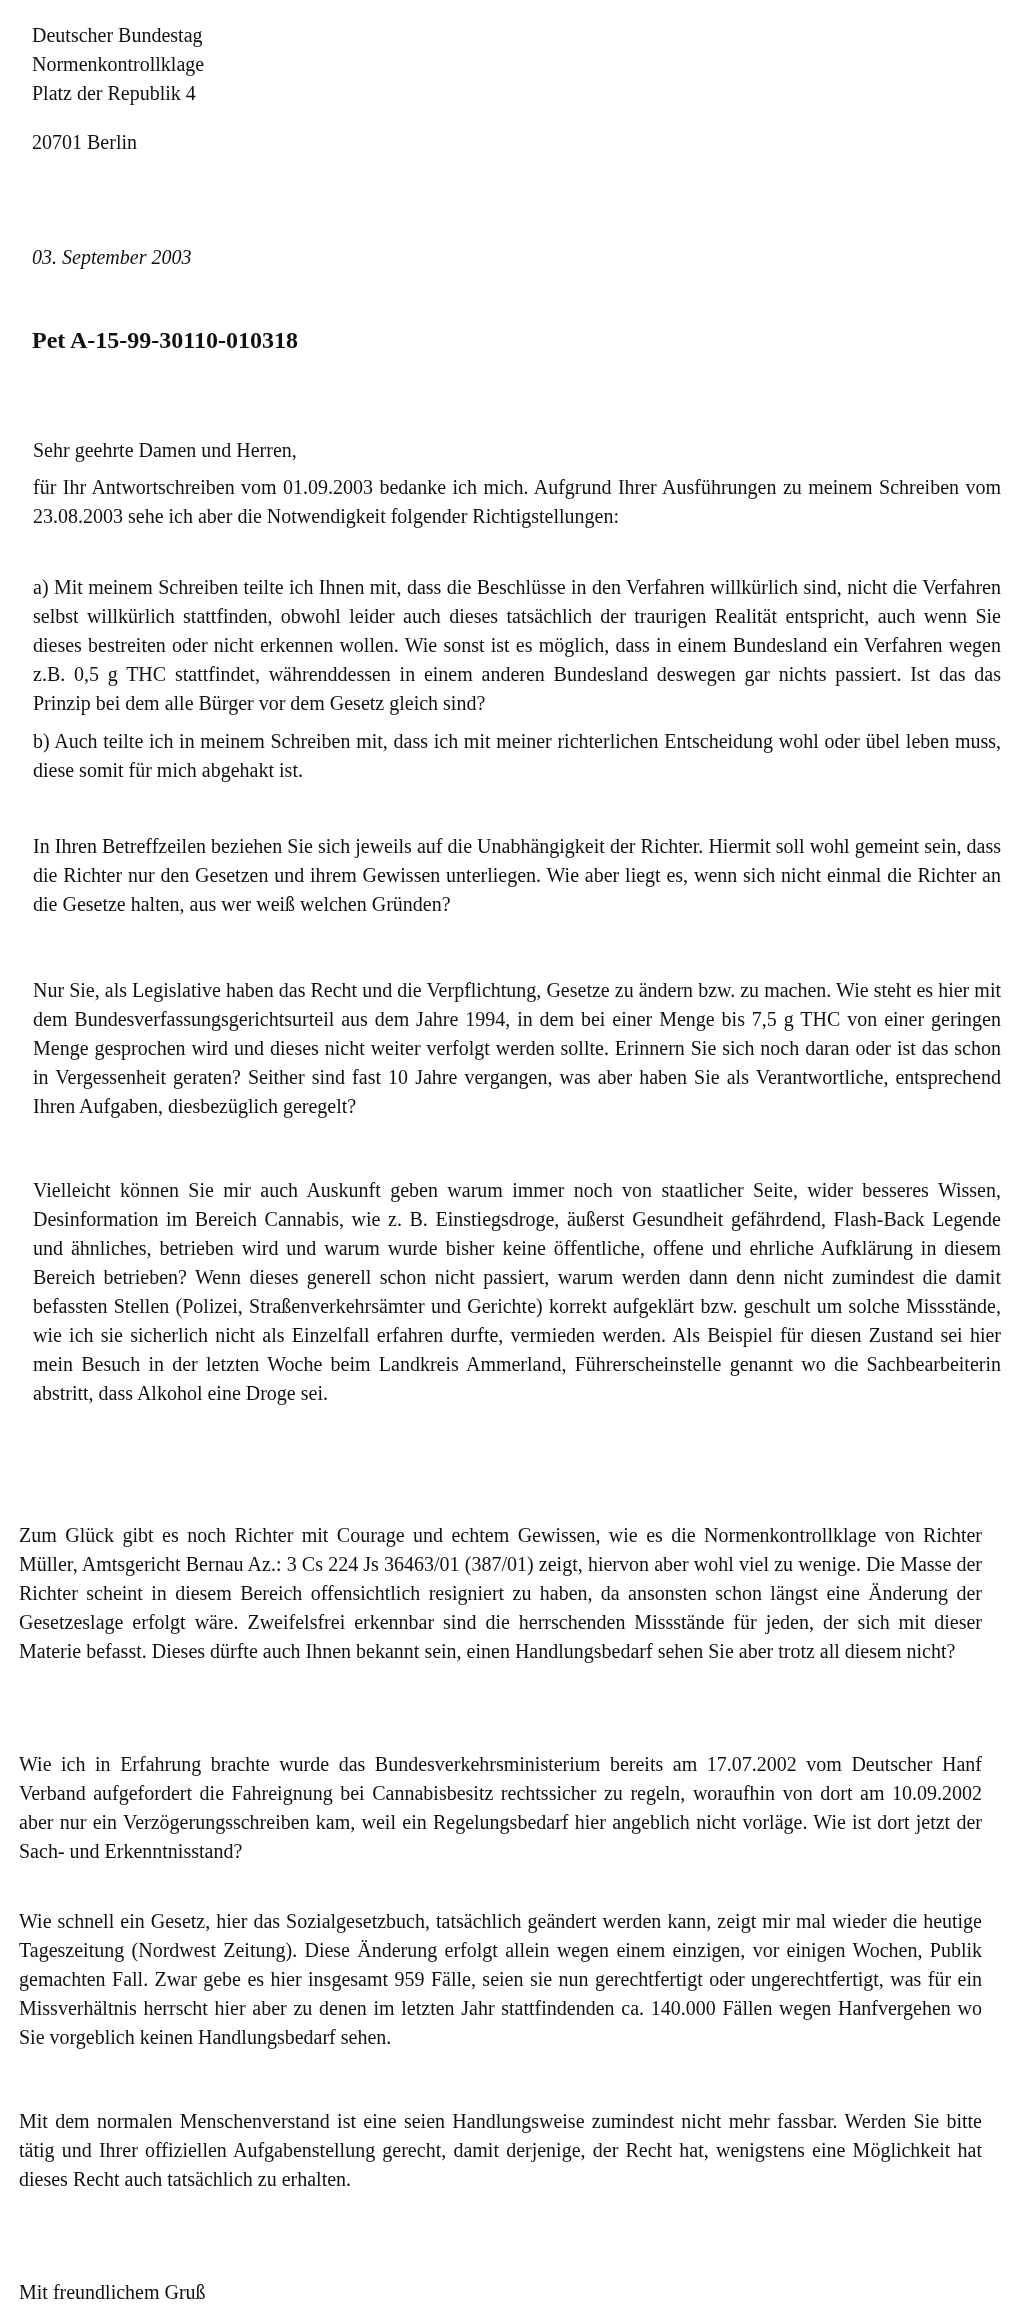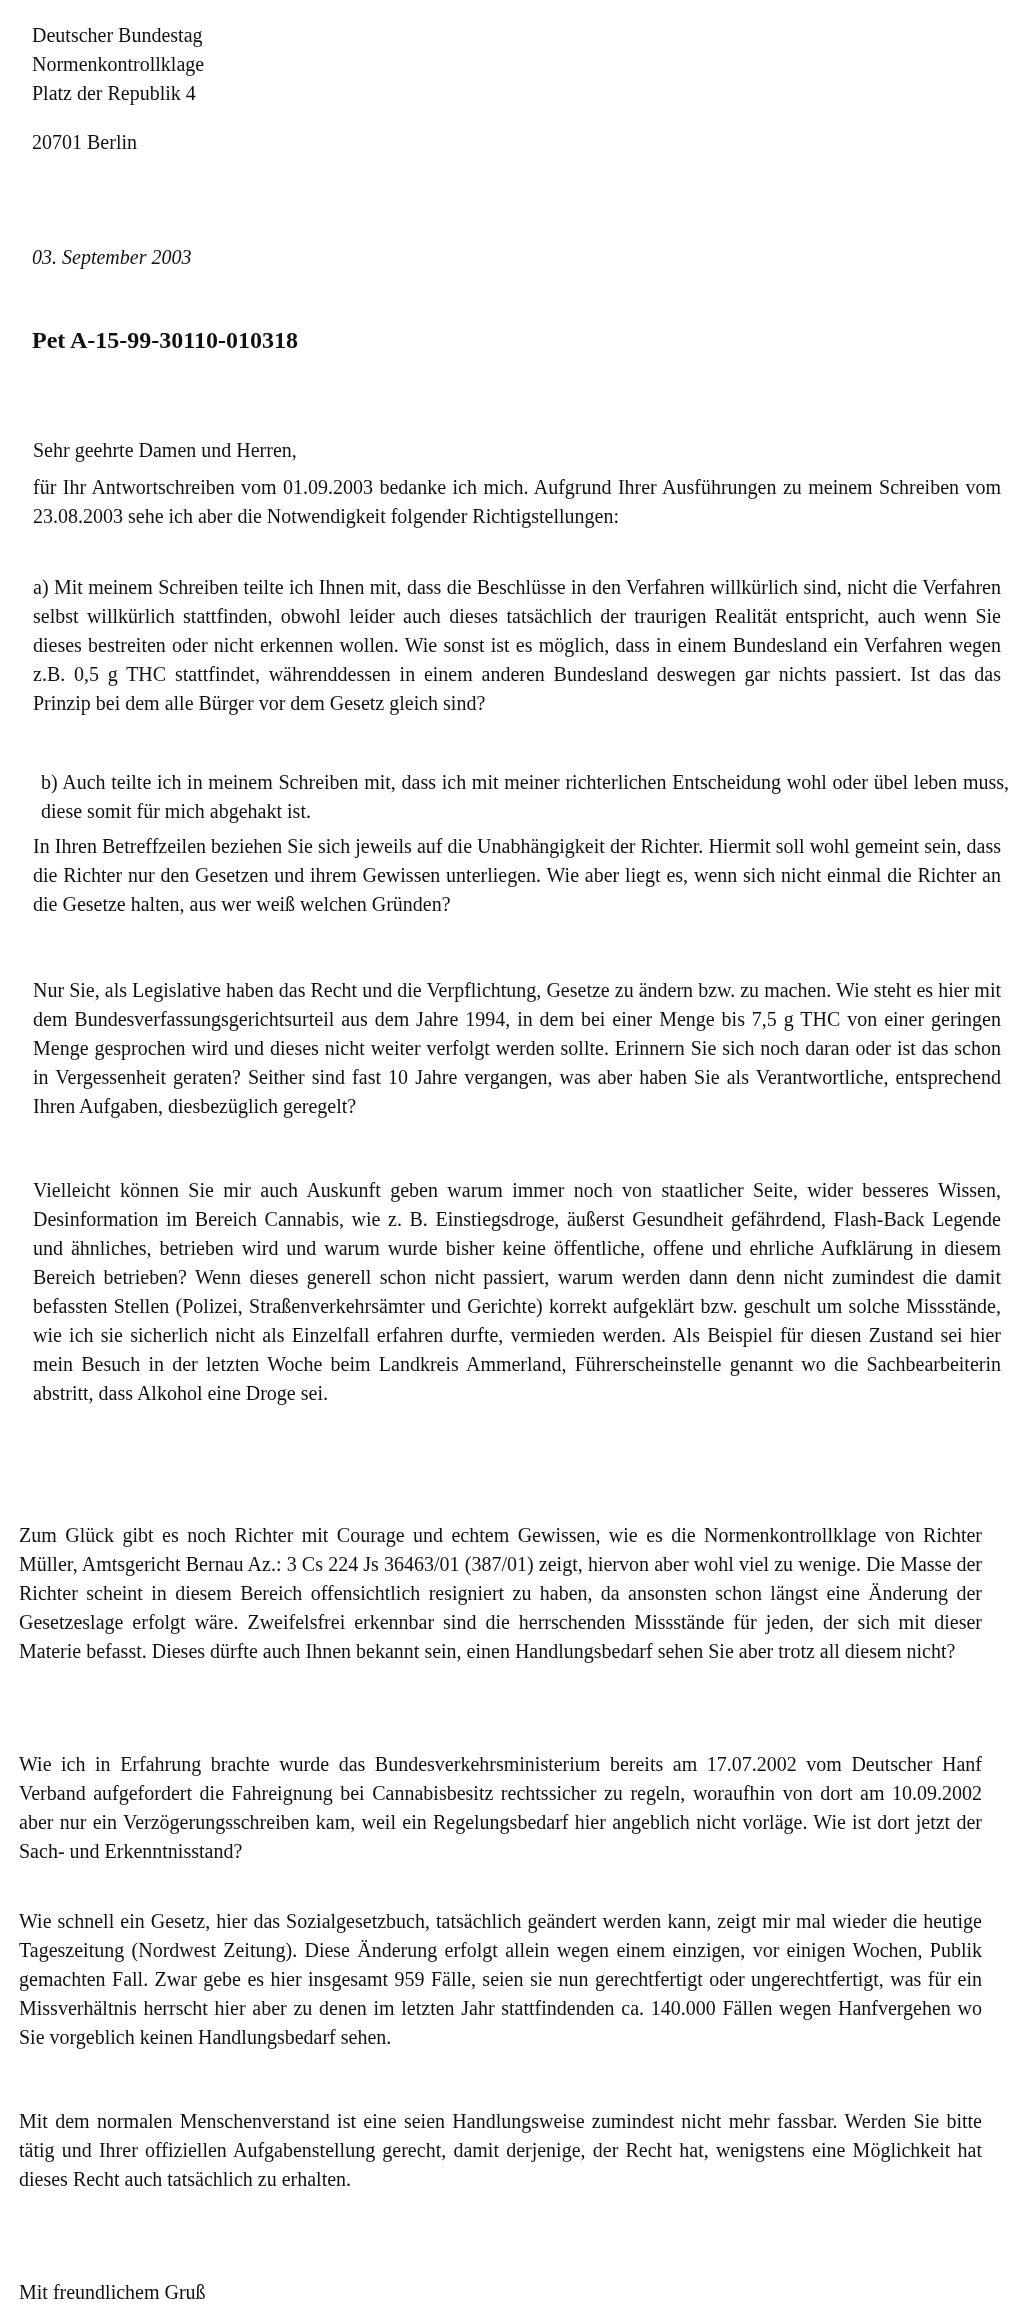--- a/index.html
+++ b/index.html
@@ -33,21 +33,21 @@
   <div>Normenkontrollklage</div>
   <div>Platz der Republik 4</div>
 </div>
 <div class="abs city">20701 Berlin</div>
 <div class="abs date">03. September 2003</div>
 <div class="abs ref">Pet A-15-99-30110-010318</div>
 <div class="abs salutation">Sehr geehrte Damen und Herren,</div>
 
 <p class="abs block b1" style="top:473px;">für Ihr Antwortschreiben vom 01.09.2003 bedanke ich mich. Aufgrund Ihrer Ausführungen zu meinem Schreiben vom 23.08.2003 sehe ich aber die Notwendigkeit folgender Richtigstellungen:</p>
 <p class="abs block b1" style="top:573px;">a) Mit meinem Schreiben teilte ich Ihnen mit, dass die Beschlüsse in den Verfahren willkürlich sind, nicht die Verfahren selbst willkürlich stattfinden, obwohl leider auch dieses tatsächlich der traurigen Realität entspricht, auch wenn Sie dieses bestreiten oder nicht erkennen wollen. Wie sonst ist es möglich, dass in einem Bundesland ein Verfahren wegen z.B. 0,5 g THC stattfindet, währenddessen in einem anderen Bundesland deswegen gar nichts passiert. Ist das das Prinzip bei dem alle Bürger vor dem Gesetz gleich sind?</p>
-<p class="abs block b1" style="top:768px;margin-left:8px;">b) Auch teilte ich in meinem Schreiben mit, dass ich mit meiner richterlichen Entscheidung wohl oder übel leben muss, diese somit für mich abgehakt ist.</p>
+<p class="abs block b1" style="top:727px;">b) Auch teilte ich in meinem Schreiben mit, dass ich mit meiner richterlichen Entscheidung wohl oder übel leben muss, diese somit für mich abgehakt ist.</p>
 <p class="abs block b1" style="top:832px;">In Ihren Betreffzeilen beziehen Sie sich jeweils auf die Unabhängigkeit der Richter. Hiermit soll wohl gemeint sein, dass die Richter nur den Gesetzen und ihrem Gewissen unterliegen. Wie aber liegt es, wenn sich nicht einmal die Richter an die Gesetze halten, aus wer weiß welchen Gründen?</p>
 <p class="abs block b1" style="top:976px;">Nur Sie, als Legislative haben das Recht und die Verpflichtung, Gesetze zu ändern bzw. zu machen. Wie steht es hier mit dem Bundesverfassungsgerichtsurteil aus dem Jahre 1994, in dem bei einer Menge bis 7,5 g THC von einer geringen Menge gesprochen wird und dieses nicht weiter verfolgt werden sollte. Erinnern Sie sich noch daran oder ist das schon in Vergessenheit geraten? Seither sind fast 10 Jahre vergangen, was aber haben Sie als Verantwortliche, entsprechend Ihren Aufgaben, diesbezüglich geregelt?</p>
 <p class="abs block b1" style="top:1176px;">Vielleicht können Sie mir auch Auskunft geben warum immer noch von staatlicher Seite, wider besseres Wissen,  Desinformation im Bereich Cannabis, wie z. B. Einstiegsdroge, äußerst Gesundheit gefährdend, Flash-Back Legende und ähnliches, betrieben wird und warum wurde bisher keine öffentliche, offene und ehrliche Aufklärung in diesem Bereich betrieben? Wenn dieses generell schon nicht passiert, warum werden dann denn nicht zumindest die damit befassten Stellen (Polizei, Straßenverkehrsämter und Gerichte) korrekt aufgeklärt bzw. geschult um solche Missstände, wie ich sie sicherlich nicht als Einzelfall erfahren durfte, vermieden werden. Als Beispiel für diesen Zustand sei hier mein Besuch in der letzten Woche beim Landkreis Ammerland, Führerscheinstelle genannt wo die Sachbearbeiterin abstritt, dass Alkohol eine Droge sei.</p>
 
 <p class="abs block b2" style="top:1521px;">Zum Glück gibt es noch Richter mit Courage und echtem Gewissen, wie es die Normenkontrollklage von Richter Müller, Amtsgericht Bernau Az.: 3 Cs 224 Js 36463/01 (387/01) zeigt, hiervon aber wohl viel zu wenige. Die Masse der Richter scheint in diesem Bereich offensichtlich resigniert zu haben, da ansonsten schon längst eine Änderung der Gesetzeslage erfolgt wäre. Zweifelsfrei erkennbar sind die herrschenden Missstände für jeden, der sich mit dieser Materie befasst. Dieses dürfte auch Ihnen bekannt sein, einen Handlungsbedarf sehen Sie aber trotz all diesem nicht?</p>
 <p class="abs block b2" style="top:1750px;">Wie ich in Erfahrung brachte wurde das Bundesverkehrsministerium bereits am 17.07.2002 vom Deutscher Hanf Verband aufgefordert die Fahreignung bei Cannabisbesitz rechtssicher zu regeln, woraufhin von dort am 10.09.2002 aber nur ein Verzögerungsschreiben kam, weil ein Regelungsbedarf hier angeblich nicht vorläge. Wie ist dort jetzt der Sach- und Erkenntnisstand?</p>
 <p class="abs block b2" style="top:1907px;">Wie schnell ein Gesetz, hier das Sozialgesetzbuch, tatsächlich geändert werden kann, zeigt mir mal wieder die heutige Tageszeitung (Nordwest Zeitung). Diese Änderung erfolgt allein wegen einem einzigen, vor einigen Wochen,  Publik gemachten Fall.  Zwar gebe es hier insgesamt 959 Fälle, seien sie nun gerechtfertigt oder ungerechtfertigt, was für ein Missverhältnis herrscht hier aber zu denen im letzten Jahr stattfindenden ca. 140.000 Fällen wegen Hanfvergehen wo Sie vorgeblich keinen Handlungsbedarf sehen.</p>
 <p class="abs block b2" style="top:2107px;">Mit dem normalen Menschenverstand ist eine seien Handlungsweise zumindest nicht mehr fassbar. Werden Sie bitte tätig und Ihrer offiziellen Aufgabenstellung gerecht, damit derjenige, der Recht hat, wenigstens eine Möglichkeit hat dieses Recht auch tatsächlich zu erhalten.</p>
 
 <div class="abs" style="left:19px; top:2278px;text-align:right;">Mit freundlichem Gruß</div>

